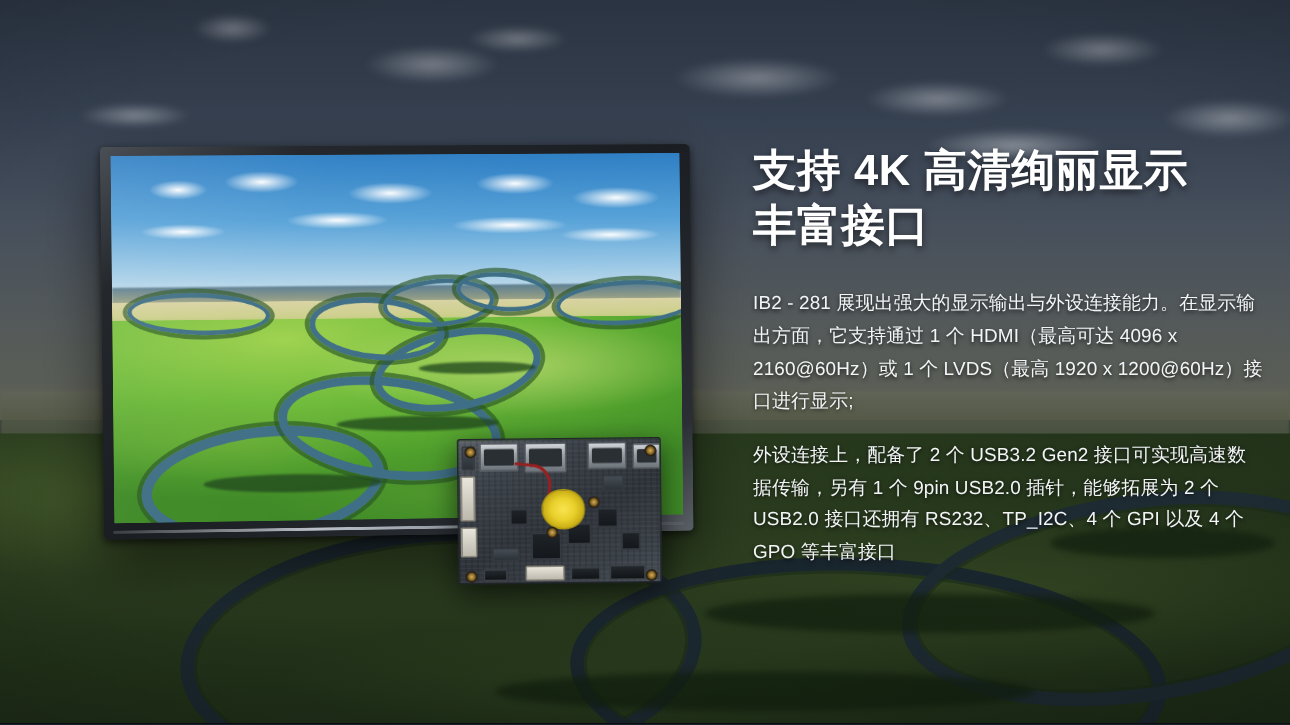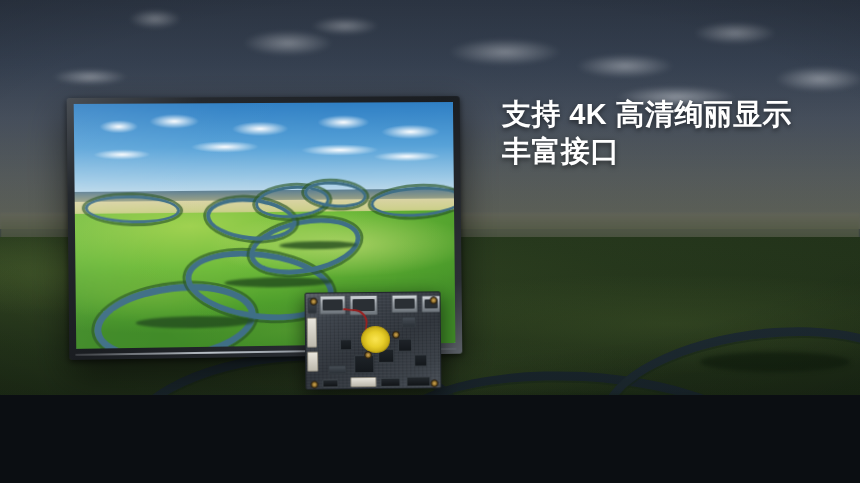--- a/index.html
+++ b/index.html
@@ -7,21 +7,21 @@
     padding: 0;
     background: #0b0e12;
   }
   body {
     font-family: "Liberation Sans", "DejaVu Sans", sans-serif;
   }
 
   #slide {
     position: relative;
     width: 860px;
-    height: 395px;
+    height: 482px;
     overflow: hidden;
     background: #243040;
   }
 
   
   .bg-layer { position: absolute; inset: 0; }
 
   .bg-sky {
     position: absolute;
     left: 0; right: 0; top: 0; height: 58%;
@@ -383,15 +383,19 @@
       <div class="hole" style="left:124px; top:87px;"></div>
       <div class="hole" style="left:86px;  top:38px;"></div>
       <div class="hole" style="left:58px;  top:58px;"></div>
     </div>
   </div>
 
   <div id="copy">
     <h1 class="headline">支持 4K 高清绚丽显示
 丰富接口</h1>
 
+    <div class="body-block">
+      <p class="para">IB2 - 281 展现出强大的显示输出与外设连接能力。在显示输出方面，它支持通过 1 个 HDMI（最高可达 4096 x 2160@60Hz）或 1 个 LVDS（最高 1920 x 1200@60Hz）接口进行显示;</p>
+      <p class="para">外设连接上，配备了 2 个 USB3.2 Gen2 接口可实现高速数据传输，另有 1 个 9pin USB2.0 插针，能够拓展为 2 个 USB2.0 接口还拥有 RS232、TP_I2C、4 个 GPI 以及 4 个 GPO 等丰富接口</p>
+    </div>
   </div>
 
 </div>
 
 </body></html>

